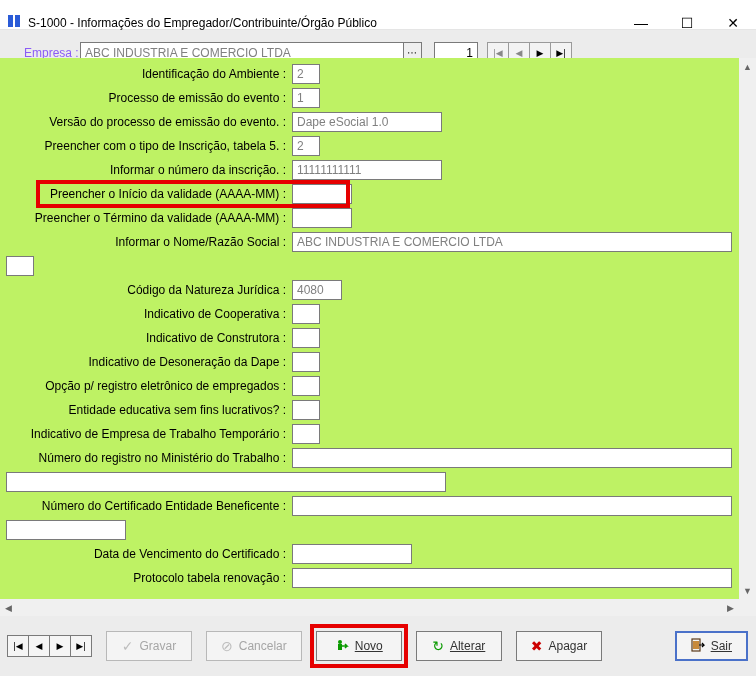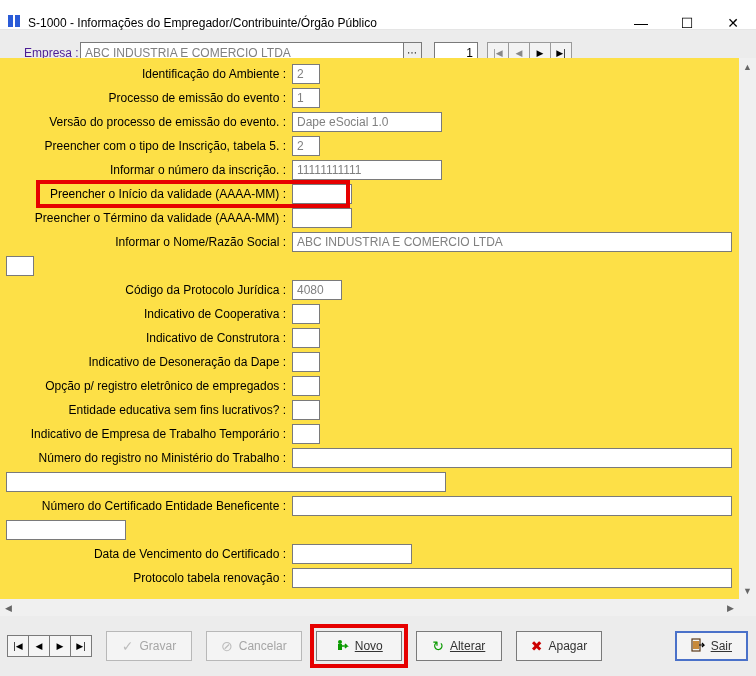--- a/index.html
+++ b/index.html
@@ -44,21 +44,21 @@
   
   .topbar {
     background: #ececec;
     padding: 12px 10px 6px 24px;
     display: flex;
     align-items: center;
   }
   .topbar .lbl {
     width: 56px;
     text-align: left;
-    color: #4c1d95;
+    color: #8b5cf6;
   }
   .combo {
     position: relative;
     display: flex;
     align-items: center;
   }
   .combo input {
     height: 21px;
     border: 1px solid #7a7a7a;
     background: #fff;
@@ -114,21 +114,21 @@
   }
   .navset .nbtn.dark { color: #000; }
 
   
   .formwrap {
     position: absolute;
     top: 58px;
     left: 0;
     right: 0;
     bottom: 60px;
-    background: #fde047;
+    background: #bef264;
     overflow: hidden;
   }
   .form {
     padding: 4px 10px 8px 6px;
   }
   .row {
     display: flex;
     align-items: center;
     height: 24px;
     margin-bottom: 0;
@@ -301,21 +301,21 @@
         <div class="rinput"><input type="text" style="width: 60px;"></div>
       </div>
       <div class="row" id="row-7">
         <div class="rlabel">Informar o Nome/Razão Social :</div>
         <div class="rinput"><input type="text" value="ABC INDUSTRIA E COMERCIO LTDA" style="width: 440px;"></div>
       </div>
       <div class="row" id="row-8">
         <div class="rinput"><input type="text" style="width: 28px;"></div>
       </div>
       <div class="row" id="row-9">
-        <div class="rlabel">Código da Protocolo Jurídica :</div>
+        <div class="rlabel">Código da Natureza Jurídica :</div>
         <div class="rinput"><input type="text" value="4080" style="width: 50px;"></div>
       </div>
       <div class="row" id="row-10">
         <div class="rlabel">Indicativo de Cooperativa :</div>
         <div class="rinput"><input type="text" style="width: 28px;"></div>
       </div>
       <div class="row" id="row-11">
         <div class="rlabel">Indicativo de Construtora :</div>
         <div class="rinput"><input type="text" style="width: 28px;"></div>
       </div>

